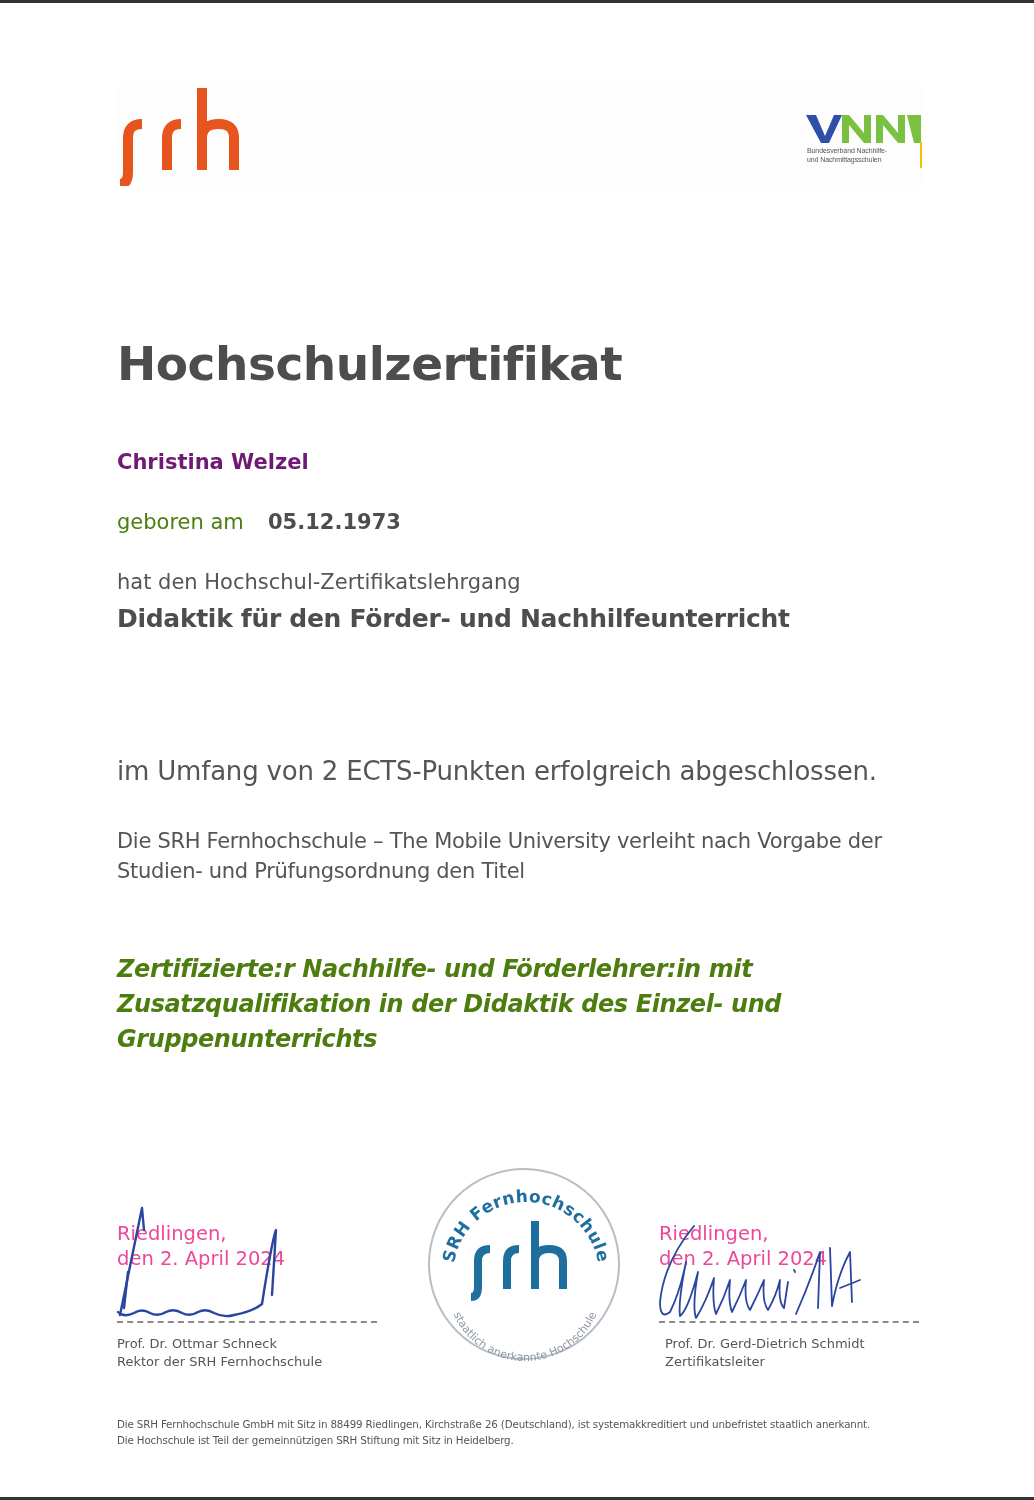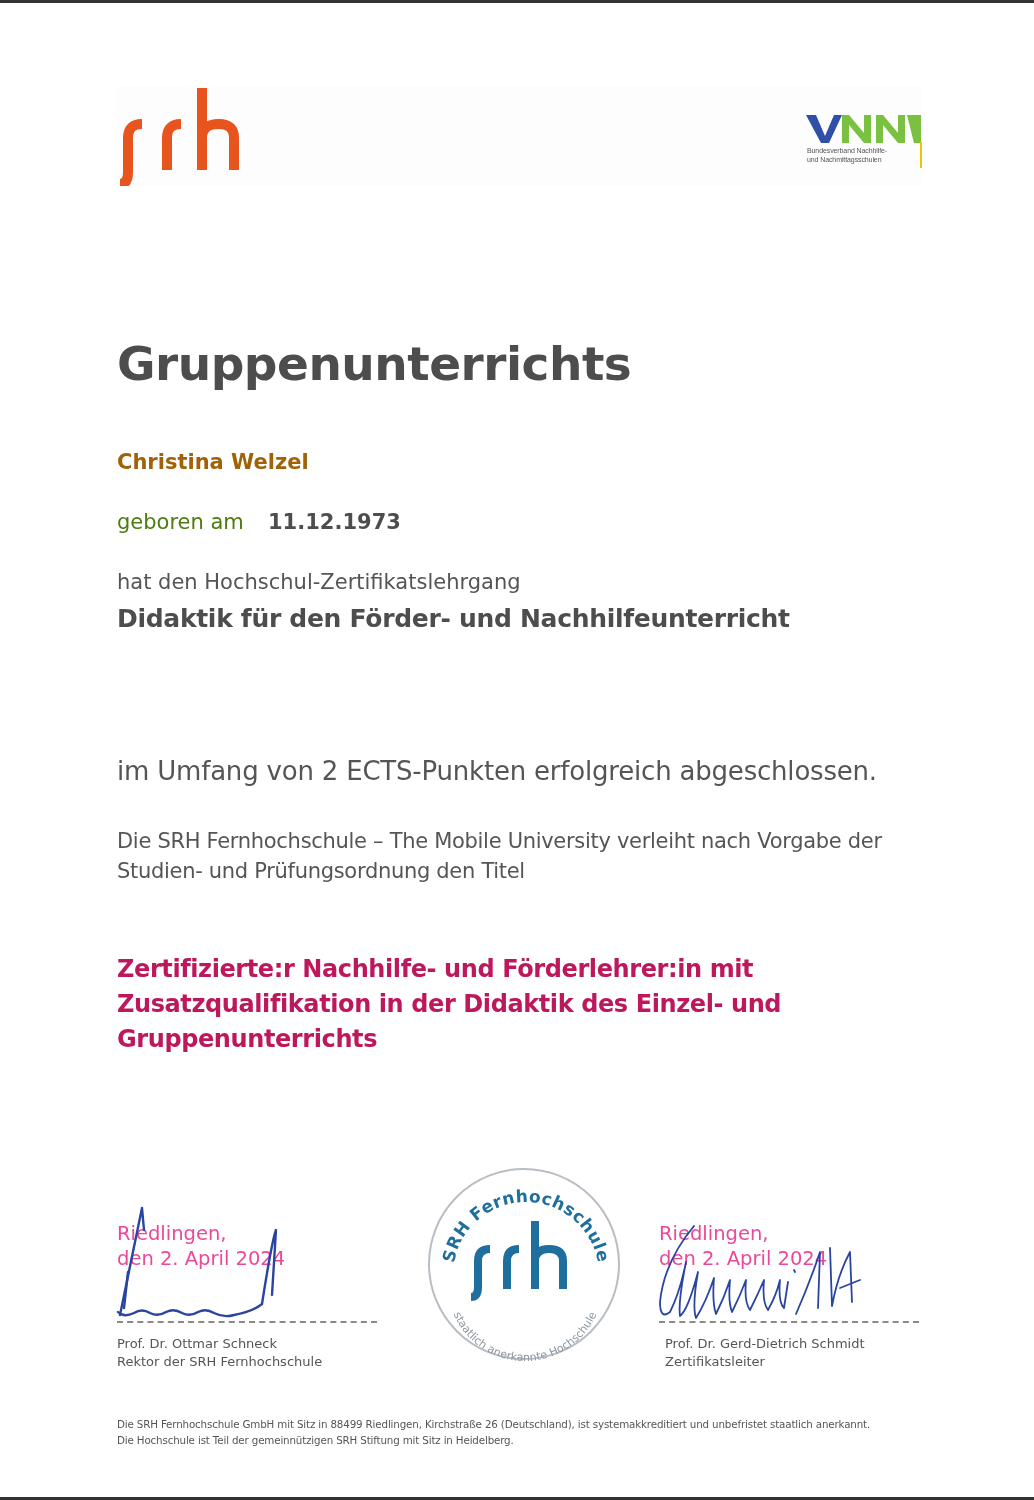--- a/index.html
+++ b/index.html
@@ -12,28 +12,28 @@
     .header-band { position: absolute; left: 116px; top: 86px; width: 806px; height: 100px; background: #fdfdfd; }
 
     .srh-logo { position: absolute; left: 112px; top: 86px; width: 132px; height: 100px; }
     .vnn-logo { position: absolute; left: 806px; top: 112px; width: 118px; height: 60px; }
     .vnn-letters { position: absolute; left: 0; top: 0; width: 118px; height: 32px; }
     .vnn-sub { position: absolute; left: 1px; top: 34px; font-family: "Liberation Sans", sans-serif; font-size: 7px; line-height: 9px; color: #555; white-space: nowrap; letter-spacing: -0.1px; }
     .vnn-bar { position: absolute; left: 114px; top: 30px; width: 2px; height: 26px; background: #f2c200; }
 
     .t { position: absolute; white-space: nowrap; }
     .title { left: 117px; top: 336px; font-size: 47px; font-weight: bold; color: #4d4d4d; letter-spacing: -0.5px; font-family: "DejaVu Sans", sans-serif; }
-    .name { left: 117px; top: 450px; font-size: 21px; font-weight: bold; color: #a16207; }
+    .name { left: 117px; top: 450px; font-size: 21px; font-weight: bold; color: #701a75; }
     .born-label { left: 117px; top: 510px; font-size: 21px; color: #4d7c0f; }
     .born-date { left: 268px; top: 510px; font-size: 21px; font-weight: bold; color: #4d4d4d; }
     .course-intro { left: 117px; top: 570px; font-size: 21px; color: #555; }
     .course-title { left: 117px; top: 604px; font-size: 25px; font-weight: bold; color: #4d4d4d; letter-spacing: -0.3px; }
     .scope { left: 117px; top: 756px; font-size: 26px; color: #555; letter-spacing: -0.2px; }
     .grant { left: 117px; top: 826px; font-size: 21px; color: #555; line-height: 30px; white-space: normal; width: 820px; letter-spacing: -0.3px; }
-    .degree { left: 117px; top: 952px; font-size: 24px; font-weight: bold; color: #be185d; line-height: 35px; white-space: normal; width: 720px; letter-spacing: -0.4px; }
+    .degree { left: 117px; top: 952px; font-size: 24px; font-weight: bold; color: #4d7c0f; line-height: 35px; white-space: normal; width: 720px; letter-spacing: -0.4px; font-style: italic; }
 
     .place { font-size: 19.5px; color: #ec4899; line-height: 25px; margin-top: 44px; }
     .place-left { left: 117px; top: 1177px; }
     .place-right { left: 659px; top: 1177px; }
 
     .sig-line { position: absolute; height: 0; border-top: 2px dashed #8a8a8a; }
     .sig-line-left { left: 117px; top: 1321px; width: 260px; }
     .sig-line-right { left: 659px; top: 1321px; width: 260px; }
 
     .signer { font-size: 13px; color: #555; line-height: 18px; }
@@ -70,24 +70,24 @@
     <path d="M70 31 L70 3 L77 3 L92 21 L92 3 L99 3 L99 31 L92 31 L77 13 L77 31 Z" fill="#7ac142"></path>
     <path d="M101 3 L115 3 L115 31 L108 31 Z" fill="#7ac142"></path>
   </svg>
   <div class="vnn-sub">
     <div>Bundesverband Nachhilfe-</div>
     <div>und Nachmittagsschulen</div>
   </div>
   <div class="vnn-bar"></div>
 </div>
 
-<div class="t title">Gruppenunterrichts</div>
+<div class="t title">Hochschulzertifikat</div>
 <div class="t name">Christina Welzel</div>
 <div class="t born-label">geboren am</div>
-<div class="t born-date">11.12.1973</div>
+<div class="t born-date">05.12.1973</div>
 <div class="t course-intro">hat den Hochschul-Zertifikatslehrgang</div>
 <div class="t course-title">Didaktik für den Förder- und Nachhilfeunterricht</div>
 <div class="t scope">im Umfang von 2 ECTS-Punkten erfolgreich abgeschlossen.</div>
 <div class="t grant">Die SRH Fernhochschule – The Mobile University verleiht nach Vorgabe der Studien- und Prüfungsordnung den Titel</div>
 <div class="t degree">Zertifizierte:r Nachhilfe- und Förderlehrer:in mit Zusatzqualifikation in der Didaktik des Einzel- und Gruppenunterrichts</div>
 
 <div class="t place place-left">
   <div>Riedlingen,</div>
   <div>den  2. April 2024</div>
 </div>

